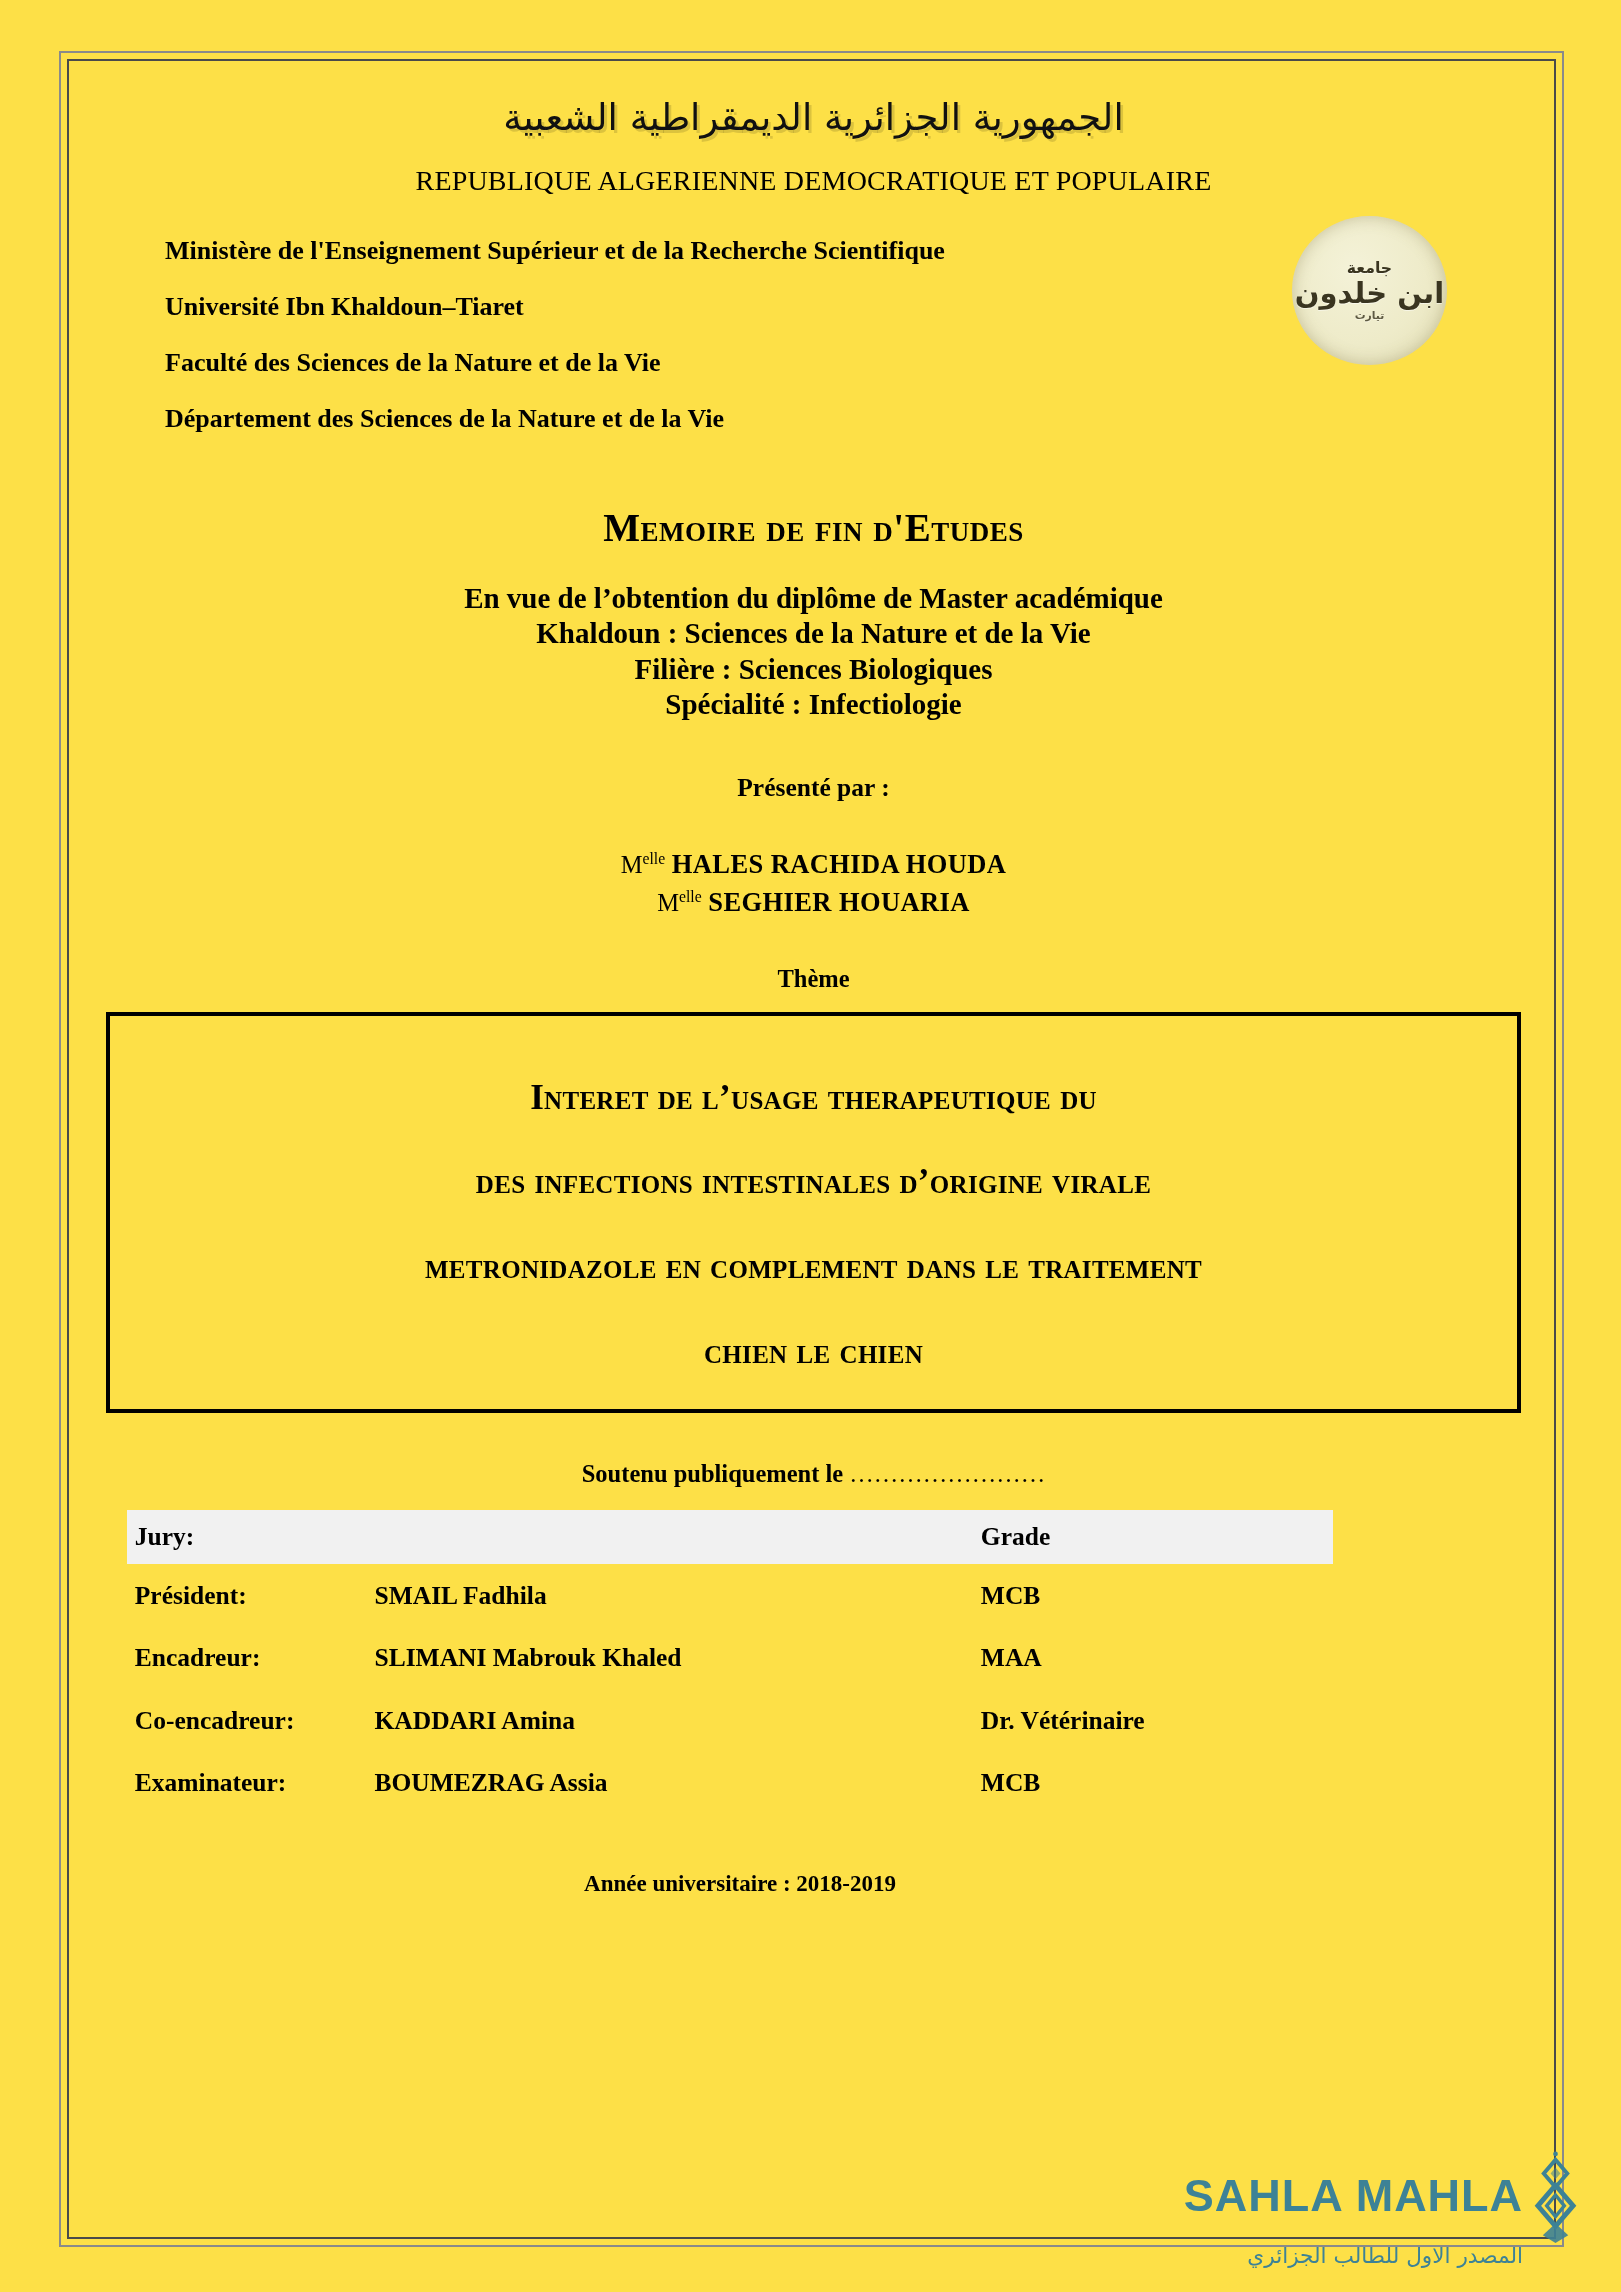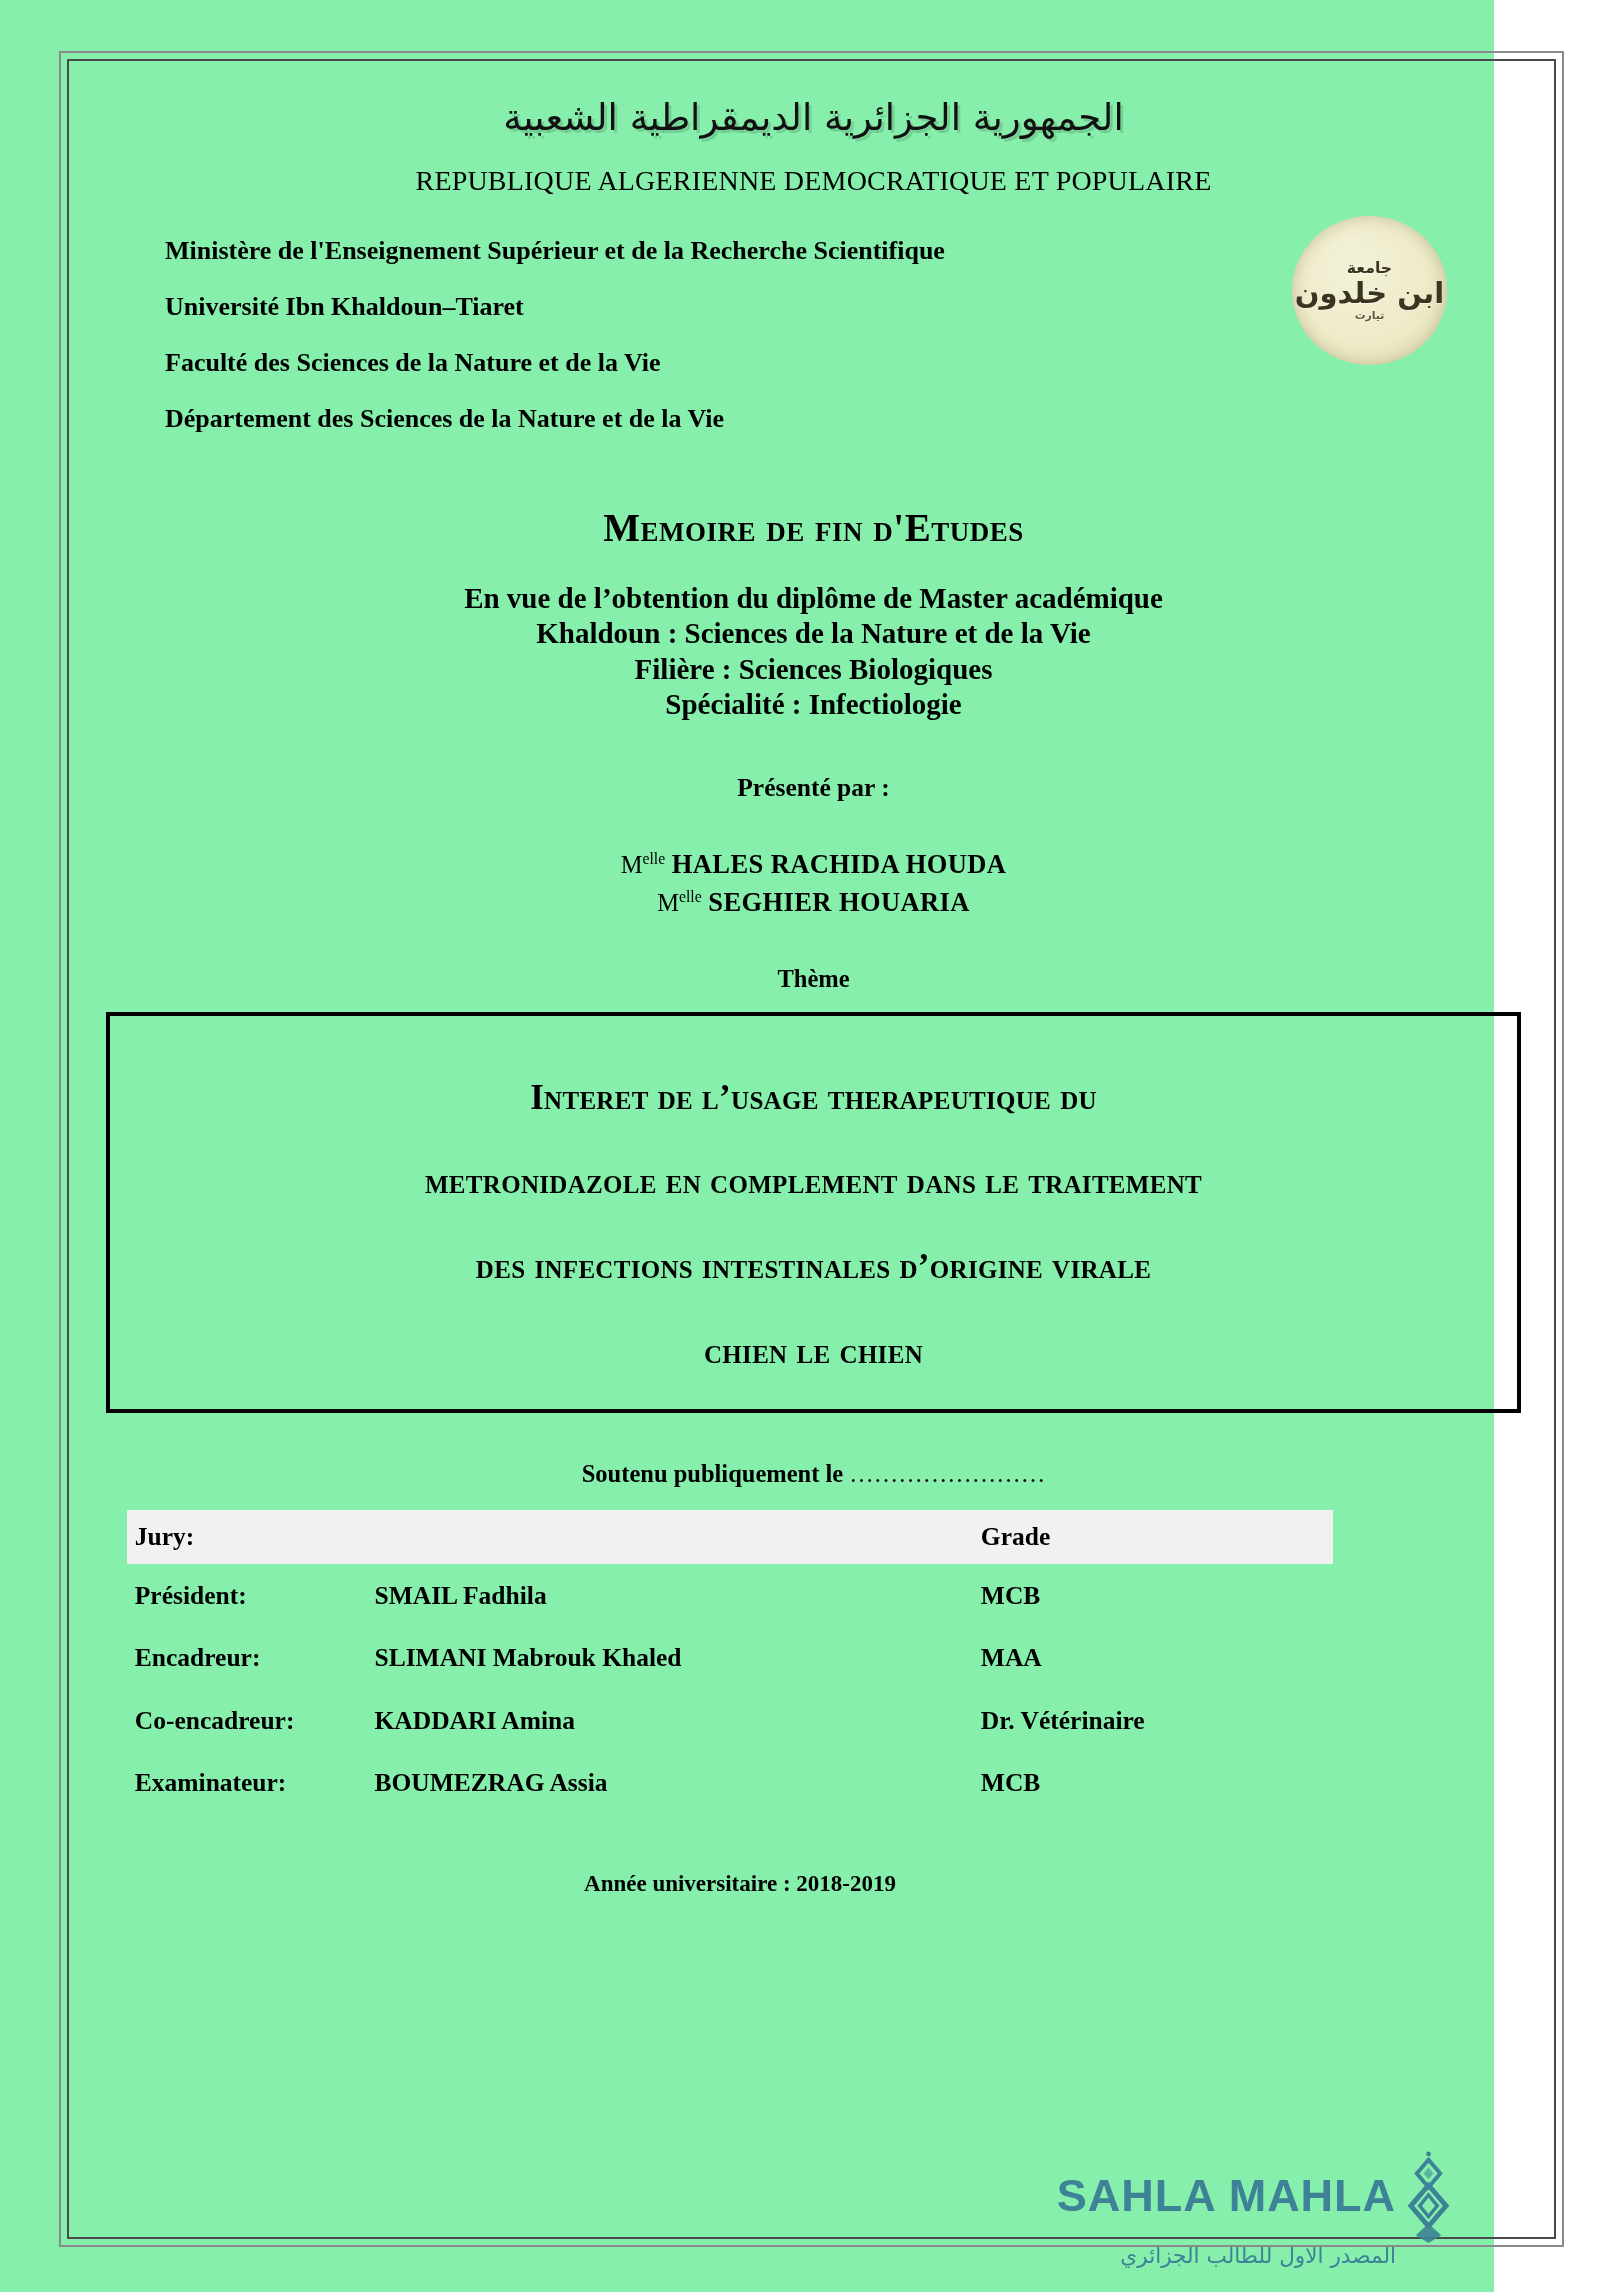--- a/index.html
+++ b/index.html
@@ -11,23 +11,23 @@
     width: 1621px;
     height: 2293px;
     font-family: "Liberation Serif", "DejaVu Serif", serif;
     color: #000000;
     overflow: hidden;
   }
 
   
   .page {
     position: relative;
-    width: 1494px;
+    width: 1621px;
     height: 2293px;
-    background: #86efac;
+    background: #fde047;
     box-sizing: border-box;
   }
   .frame-outer {
     position: absolute;
     left: 59px;
     top: 51px;
     width: 1505px;
     height: 2196px;
     border: 2.9px solid #8a8a8a;
     box-sizing: border-box;
@@ -325,22 +325,22 @@
       <div class="author-line">
         <span class="civ"><span>M</span><sup>elle</sup></span>
         <span class="name">SEGHIER HOUARIA</span>
       </div>
     </div>
 
     <div class="theme-label">Thème</div>
 
     <div class="title-box">
       <div class="title-line">Interet de l’usage therapeutique du</div>
+      <div class="title-line">des infections intestinales d’origine virale</div>
       <div class="title-line">metronidazole en complement dans le traitement</div>
-      <div class="title-line">des infections intestinales d’origine virale</div>
       <div class="title-line">chien le chien</div>
     </div>
 
     <div class="soutenu">
       <span>Soutenu publiquement le</span>
       <span class="dots">……………………</span>
     </div>
 
     <table class="jury-table">
       <thead>

